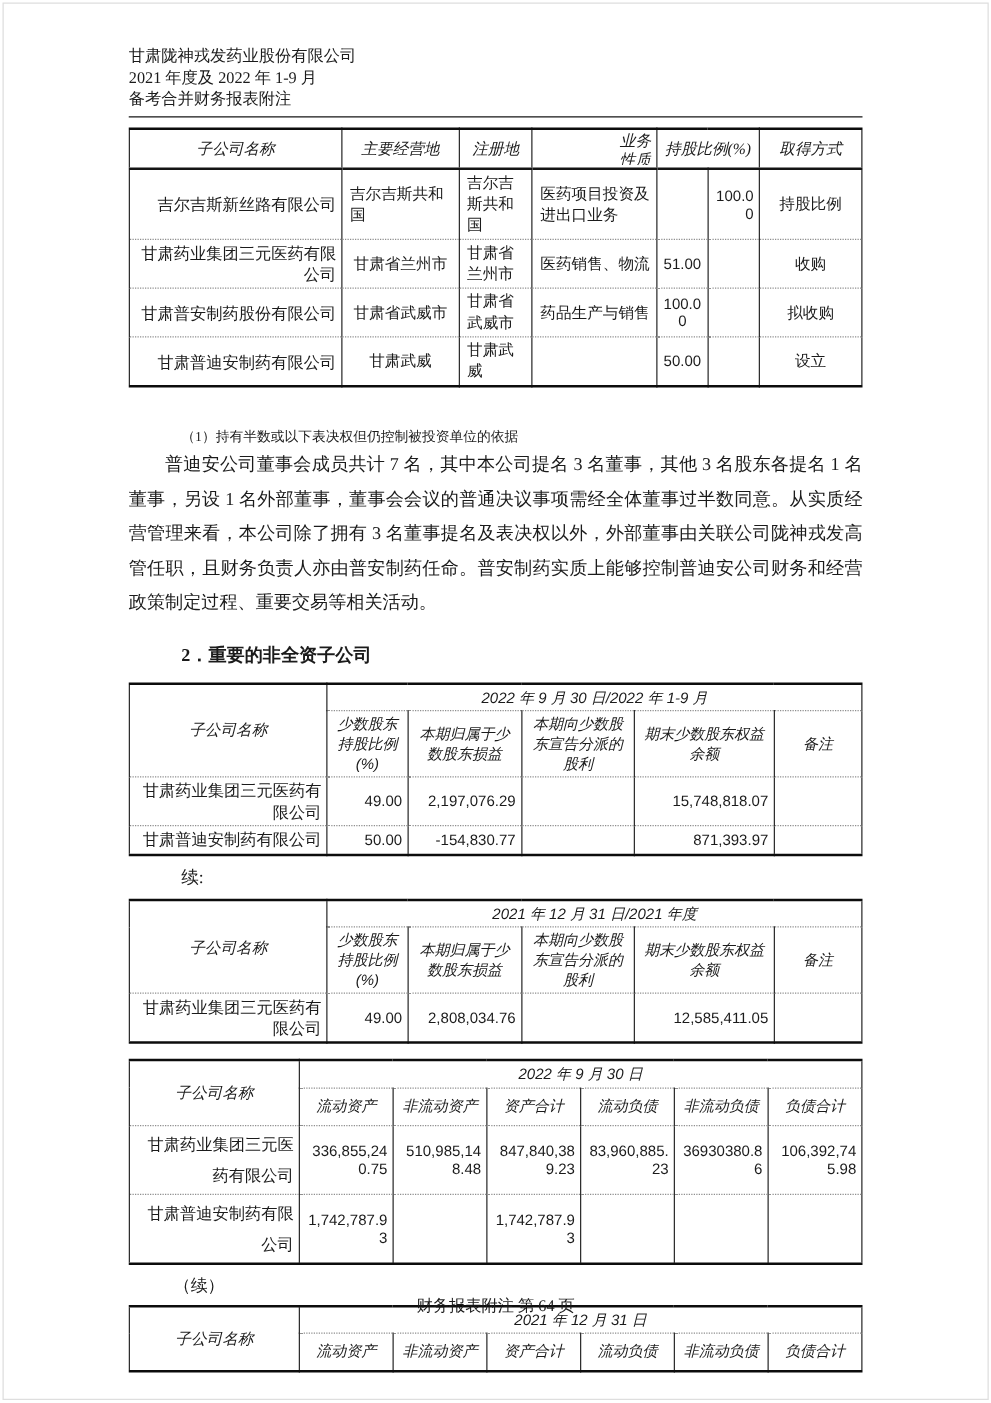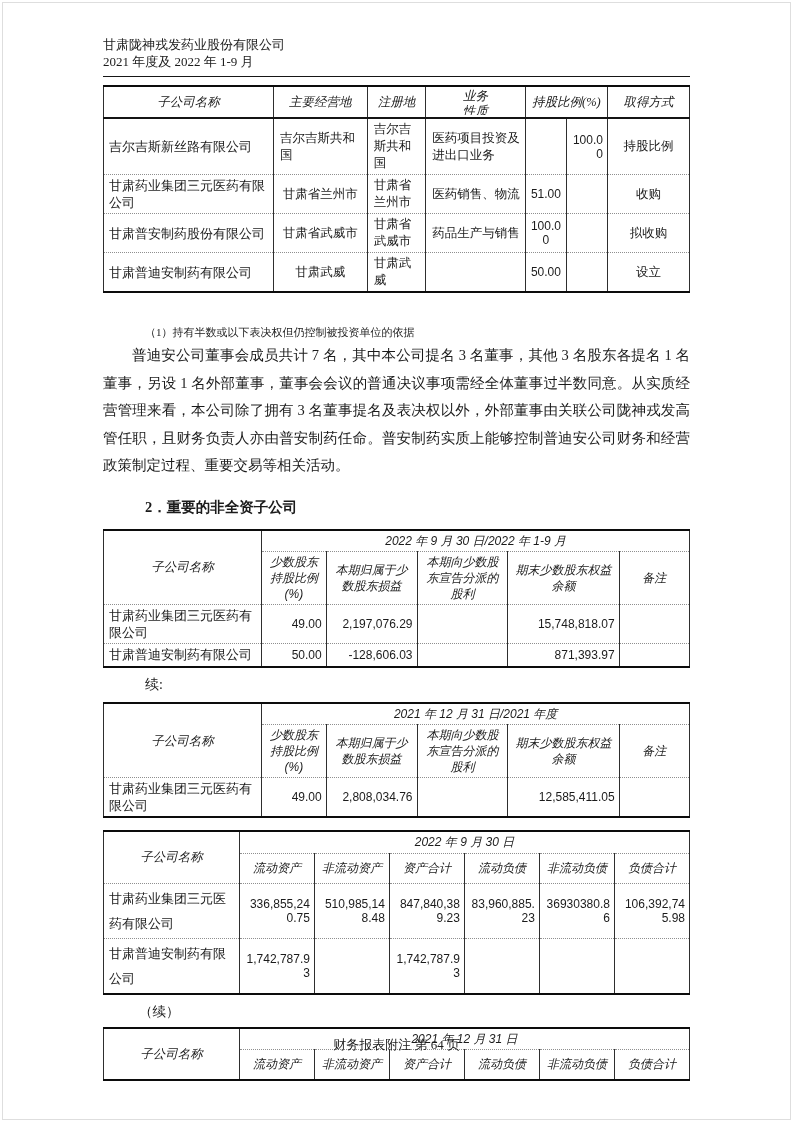--- a/index.html
+++ b/index.html
@@ -20,42 +20,42 @@
     border-top:2.5px solid #0c0c0c; border-bottom:2.5px solid #0c0c0c;
     border-left:1.2px solid #2e2e2e; border-right:1.2px solid #2e2e2e;
   }
   .tbl th, .tbl td {
     border-left:1px solid #2e2e2e; border-right:1px solid #2e2e2e;
     border-top:1px dotted #8f8f8f; border-bottom:1px dotted #8f8f8f;
     padding:2px 4px; vertical-align:middle; font-weight:normal;
     overflow:hidden; word-break:break-all;
   }
   .tbl th { text-align:center; line-height:16px;font-style:italic; }
-  .tbl td.name { text-align:left; font-size:13px; line-height:17px; padding-left:5px;font-family:Liberation Serif, serif; }
+  .tbl td.name { text-align:right; font-size:13px; line-height:17px; padding-left:5px;font-family:Liberation Serif, serif; }
   .tbl td.ctr { text-align:center; }
   .tbl td.lft { text-align:left; padding-left:6px; }
   .num {
     font-family:"Liberation Sans","DejaVu Sans",sans-serif;
     font-size:12px; text-align:right; padding-right:5px;
   }
   .cnum {
     font-family:"Liberation Sans","DejaVu Sans",sans-serif;
     font-size:12px; text-align:center;
   }
   .period-cell { border-bottom:1px solid #2e2e2e; font-size:12.5px; }
   .period-cell, .sub-row th { font-family:"Liberation Sans","DejaVu Sans",sans-serif; font-size:12px; }
 
   .tbl1 { margin-top:8px; }
   .tbl1 thead tr { height:28px; }
   .tbl1 thead th { border-bottom:2px solid #141414; }
   .tbl1 tr.r1 { height:34px; }
   .tbl1 tr.r2 { height:36px; }
   .tbl1 tr.r3 { height:34px; }
   .tbl1 tr.r4 { height:20px; }
-  .clip2 { height:26px; overflow:hidden; line-height:15px; text-align:center; }
+  .clip2 { height:26px; overflow:hidden; line-height:15px; text-align:right; }
 
   .note-title { margin-top:32px; font-size:11px; padding-left:42px; }
   .note-body  { margin-top:2px; font-size:14.5px; line-height:27.5px; text-align:justify; text-indent:2em; }
 
   .sec-heading { margin-top:18px; font-size:14.5px; font-weight:bold; padding-left:42px; }
   .sec-heading.h3 { margin-top:24px; }
 
   .tbl2, .tbl3 { margin-top:12px; }
   .tbl3 { margin-top:8px; }
   tr.period-row { height:20px; }
@@ -79,20 +79,21 @@
 </head>
 <body>
 
 <div class="frame"></div>
 
 <div class="content">
 
   <div class="doc-header">
     <div>甘肃陇神戎发药业股份有限公司</div>
     <div>2021 年度及 2022 年 1-9 月</div>
+    <div>备考合并财务报表附注</div>
   </div>
   <div class="header-rule"></div>
 
   <table class="tbl tbl1">
     <colgroup>
       <col style="width:29%">
         <col style="width:16%">
         <col style="width:10%">
       <col style="width:17%">
         <col style="width:7%">
@@ -183,21 +184,21 @@
         <td class="name">甘肃药业集团三元医药有限公司</td>
         <td class="num">49.00</td>
         <td class="num">2,197,076.29</td>
         <td class="num"></td>
         <td class="num">15,748,818.07</td>
         <td class="ctr"></td>
       </tr>
       <tr class="d2">
         <td class="name">甘肃普迪安制药有限公司</td>
         <td class="num">50.00</td>
-        <td class="num">-128,606.03</td>
+        <td class="num">-154,830.77</td>
         <td class="num"></td>
         <td class="num">871,393.97</td>
         <td class="ctr"></td>
       </tr>
     </tbody>
   </table>
 
   <div class="cont-label">续:</div>
 
   <table class="tbl tbl3">

